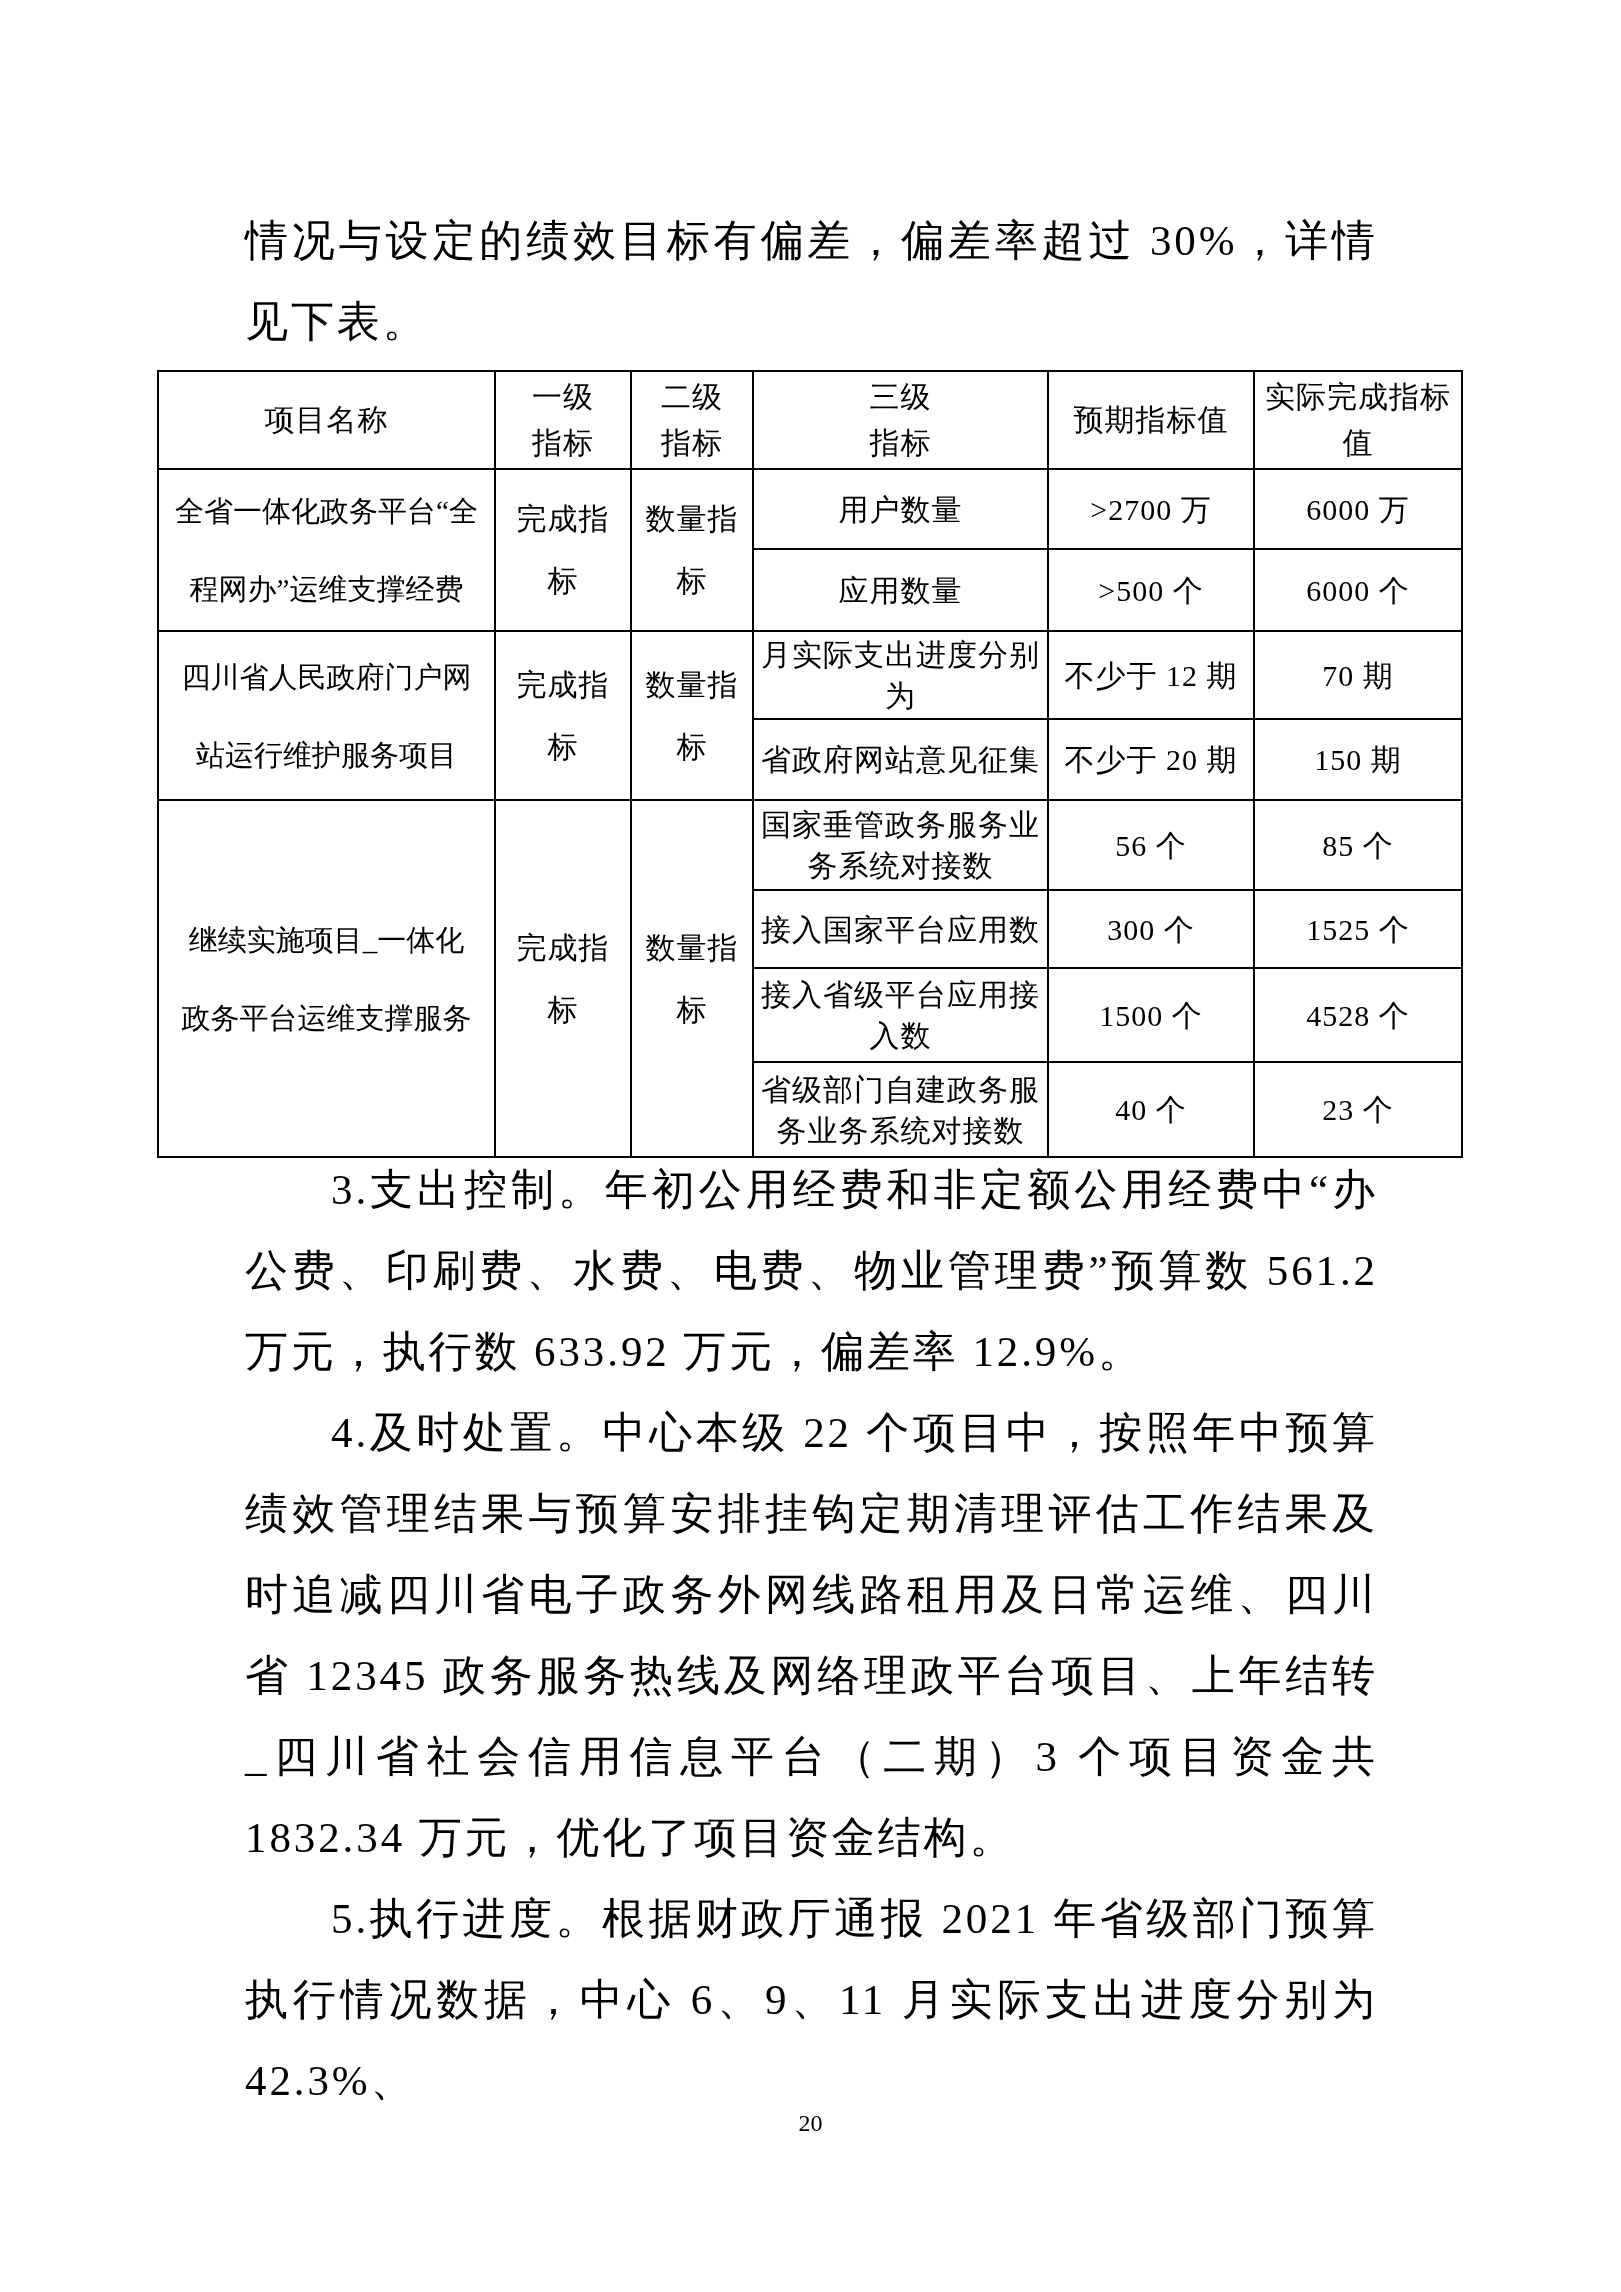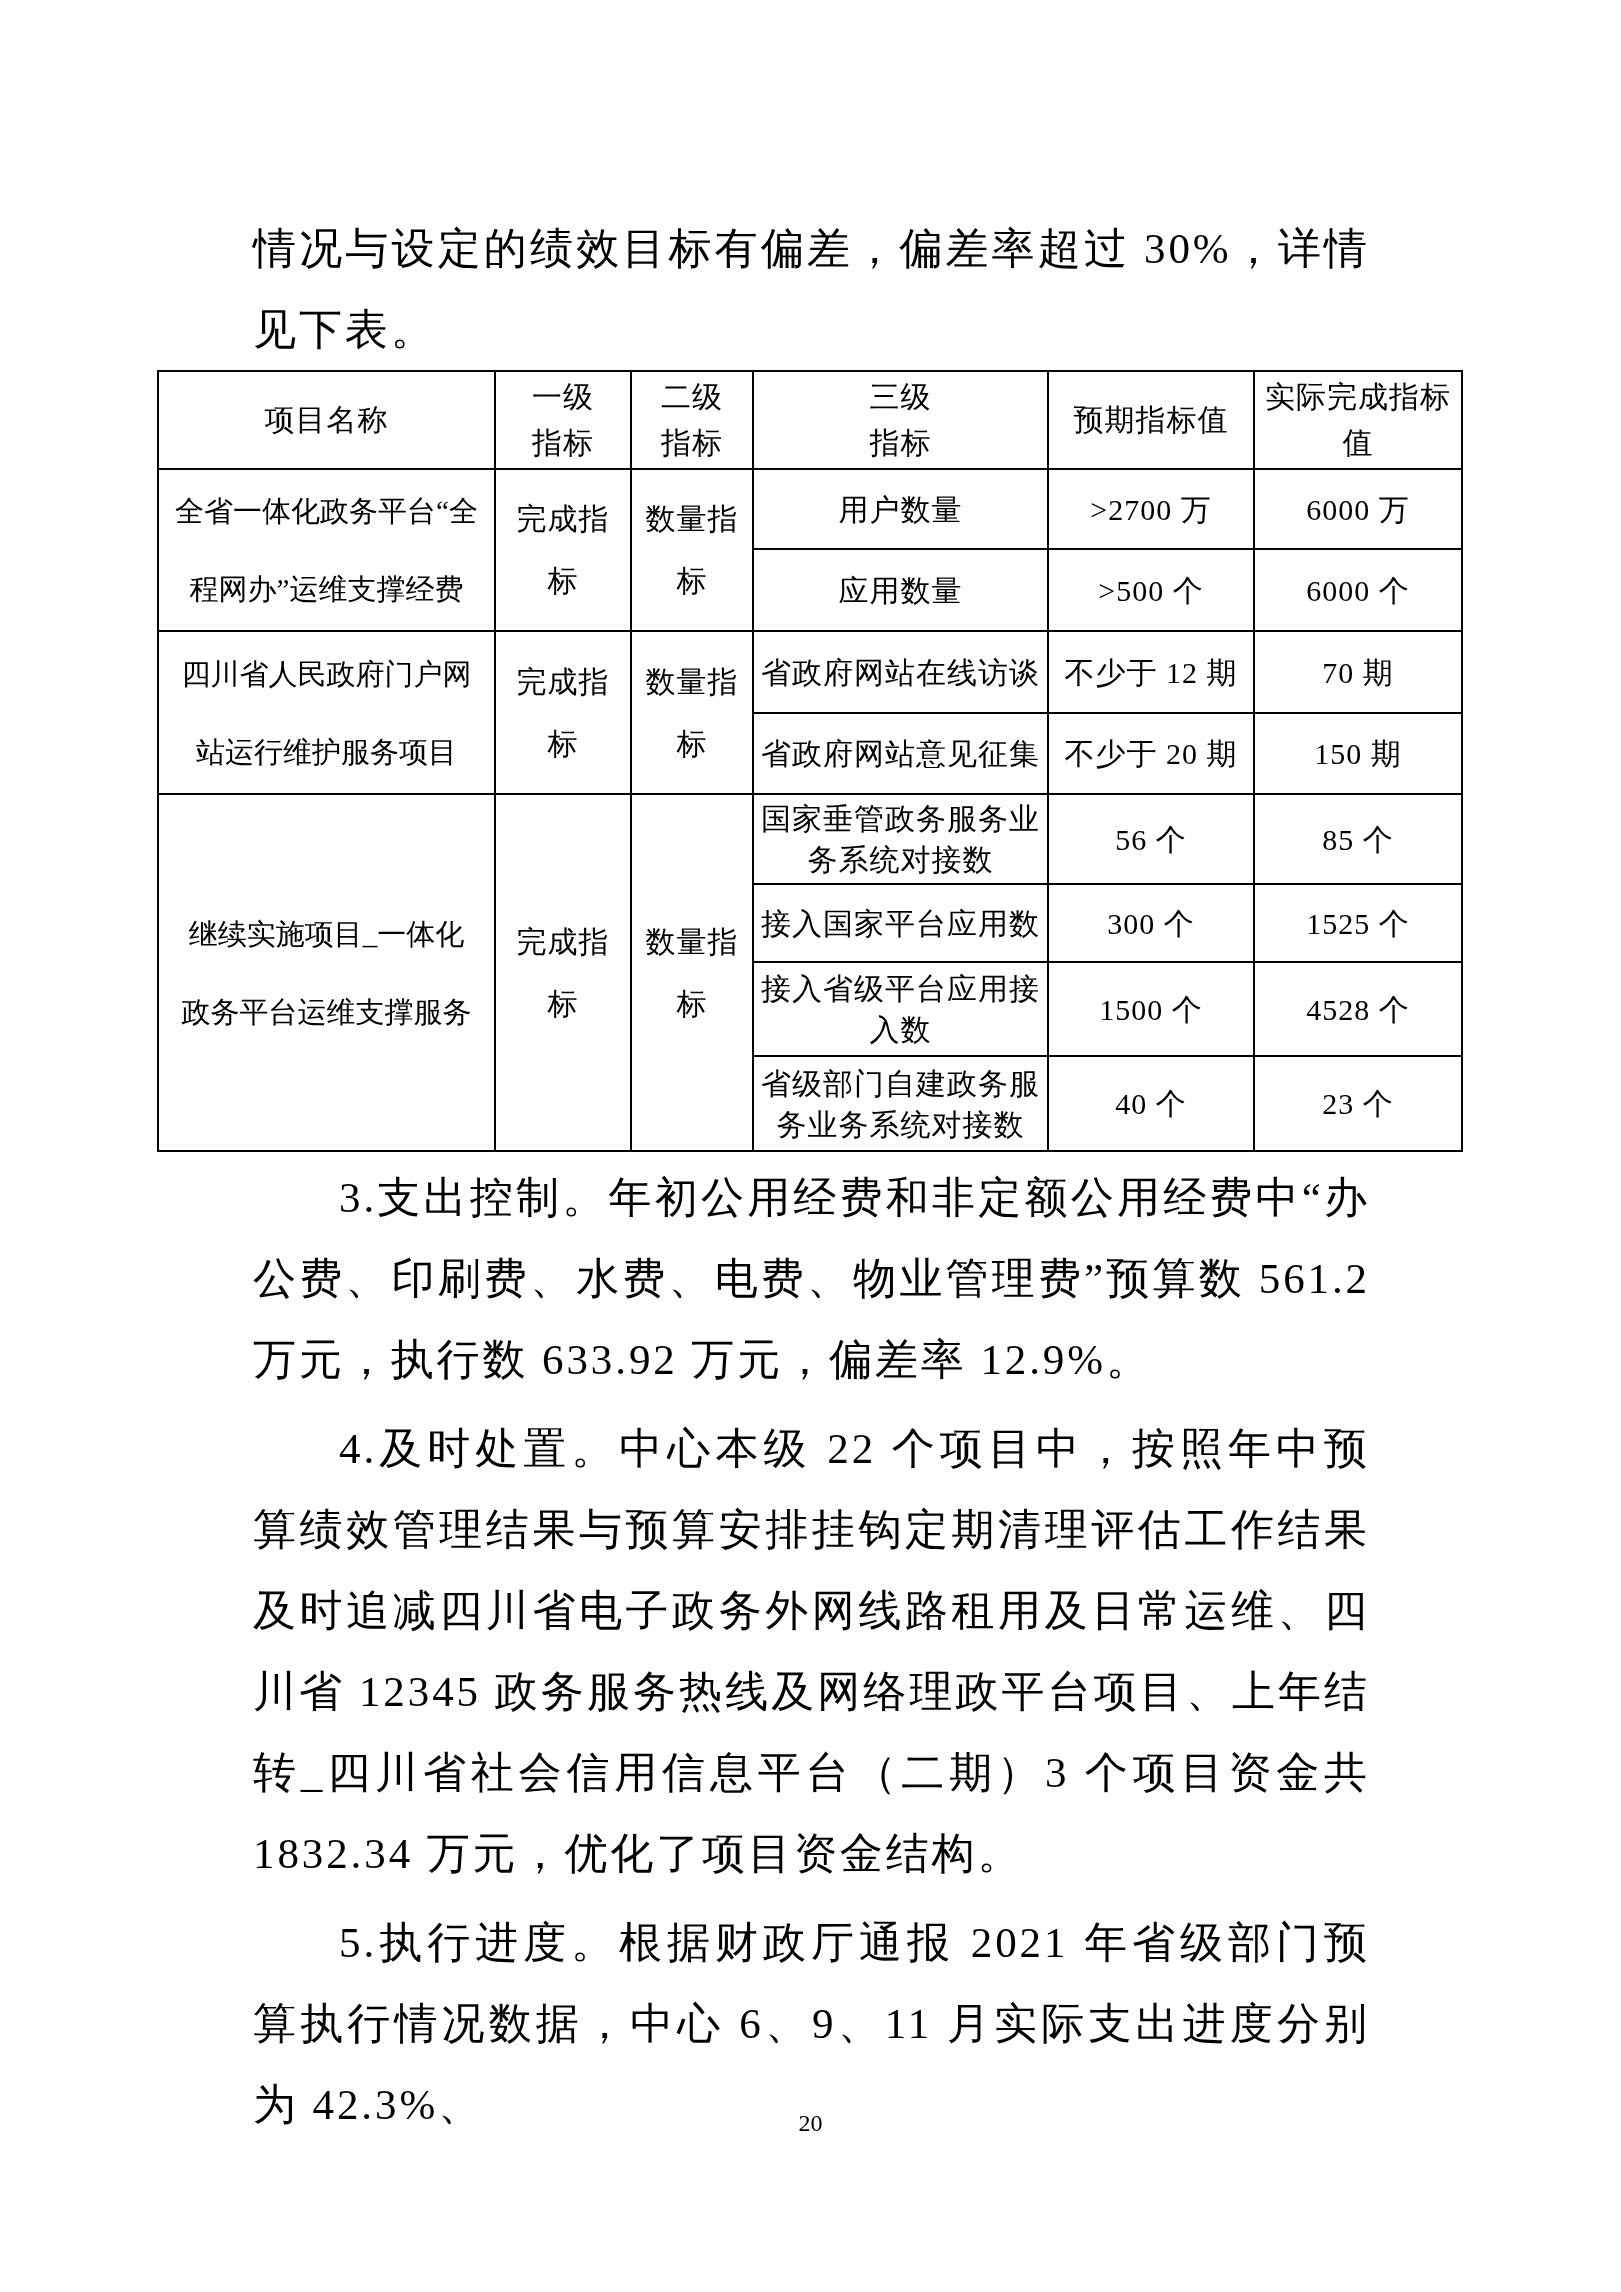--- a/index.html
+++ b/index.html
@@ -13,21 +13,21 @@
   }
   
   .bodyblock{
     position:absolute;
     left:245px;width:1133px;
     font-size:43px;
     line-height:81px;
     letter-spacing:2.9px;
     text-align:justify;
   }
-  .bodyblock p{margin:8px;padding:0;}
+  .bodyblock p{margin:0;padding:0;}
   .bodyblock p.indent{text-indent:2em;}
   #intro-block{top:200px;}
   #para-block{top:1149px;}
 
   
   table.perf{
     position:absolute;
     left:157px;top:370px;
     width:1304px;
     border-collapse:collapse;
@@ -118,21 +118,21 @@
         <td class="val">6000 个</td>
       </tr>
 
       <tr class="h84">
         <td class="name" rowspan="2">四川省人民政府门户网
 站运行维护服务项目</td>
         <td class="lv" rowspan="2">完成指
 标</td>
         <td class="lv" rowspan="2">数量指
 标</td>
-        <td class="ind">省政府网站在线访谈</td>
+        <td class="ind">月实际支出进度分别为</td>
         <td class="val">不少于 12 期</td>
         <td class="val">70 期</td>
       </tr>
       <tr class="h83">
         <td class="ind">省政府网站意见征集</td>
         <td class="val">不少于 20 期</td>
         <td class="val">150 期</td>
       </tr>
 
       <tr class="h92">

